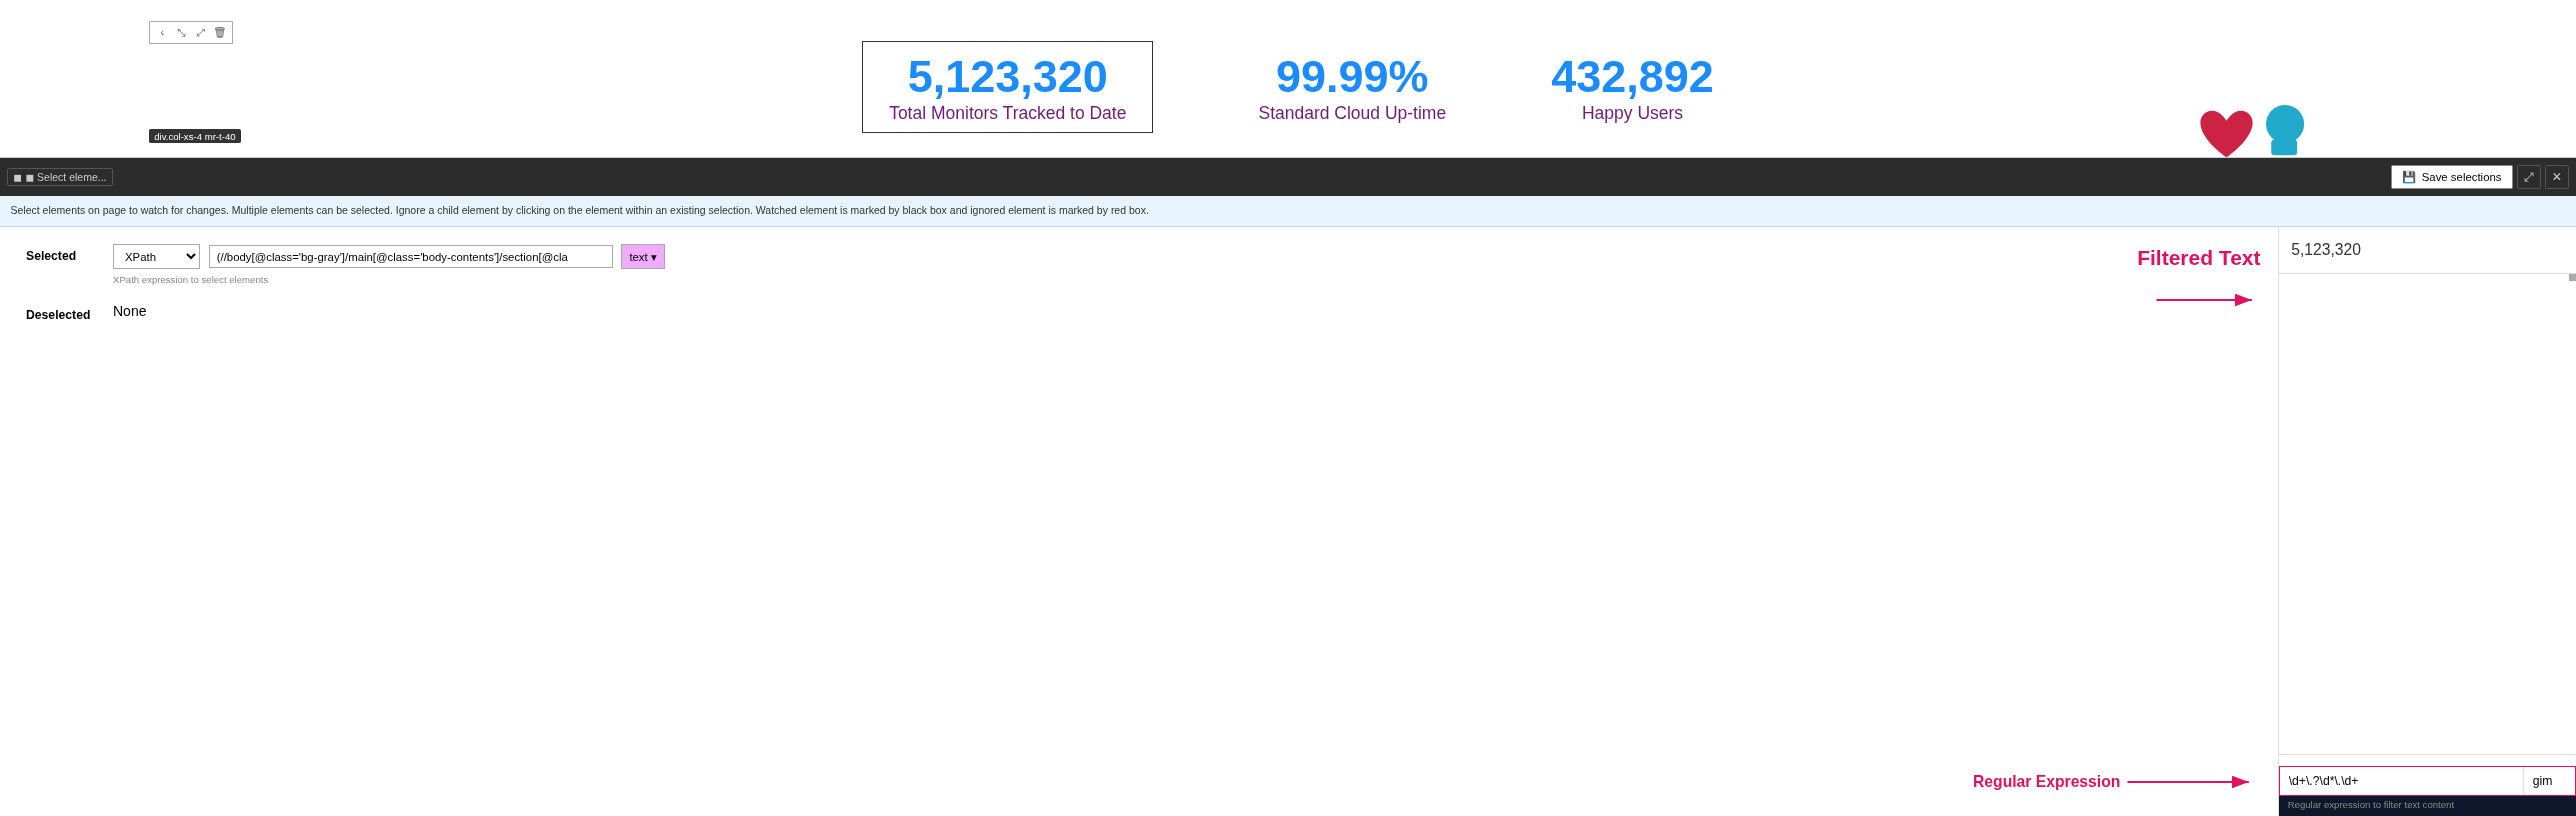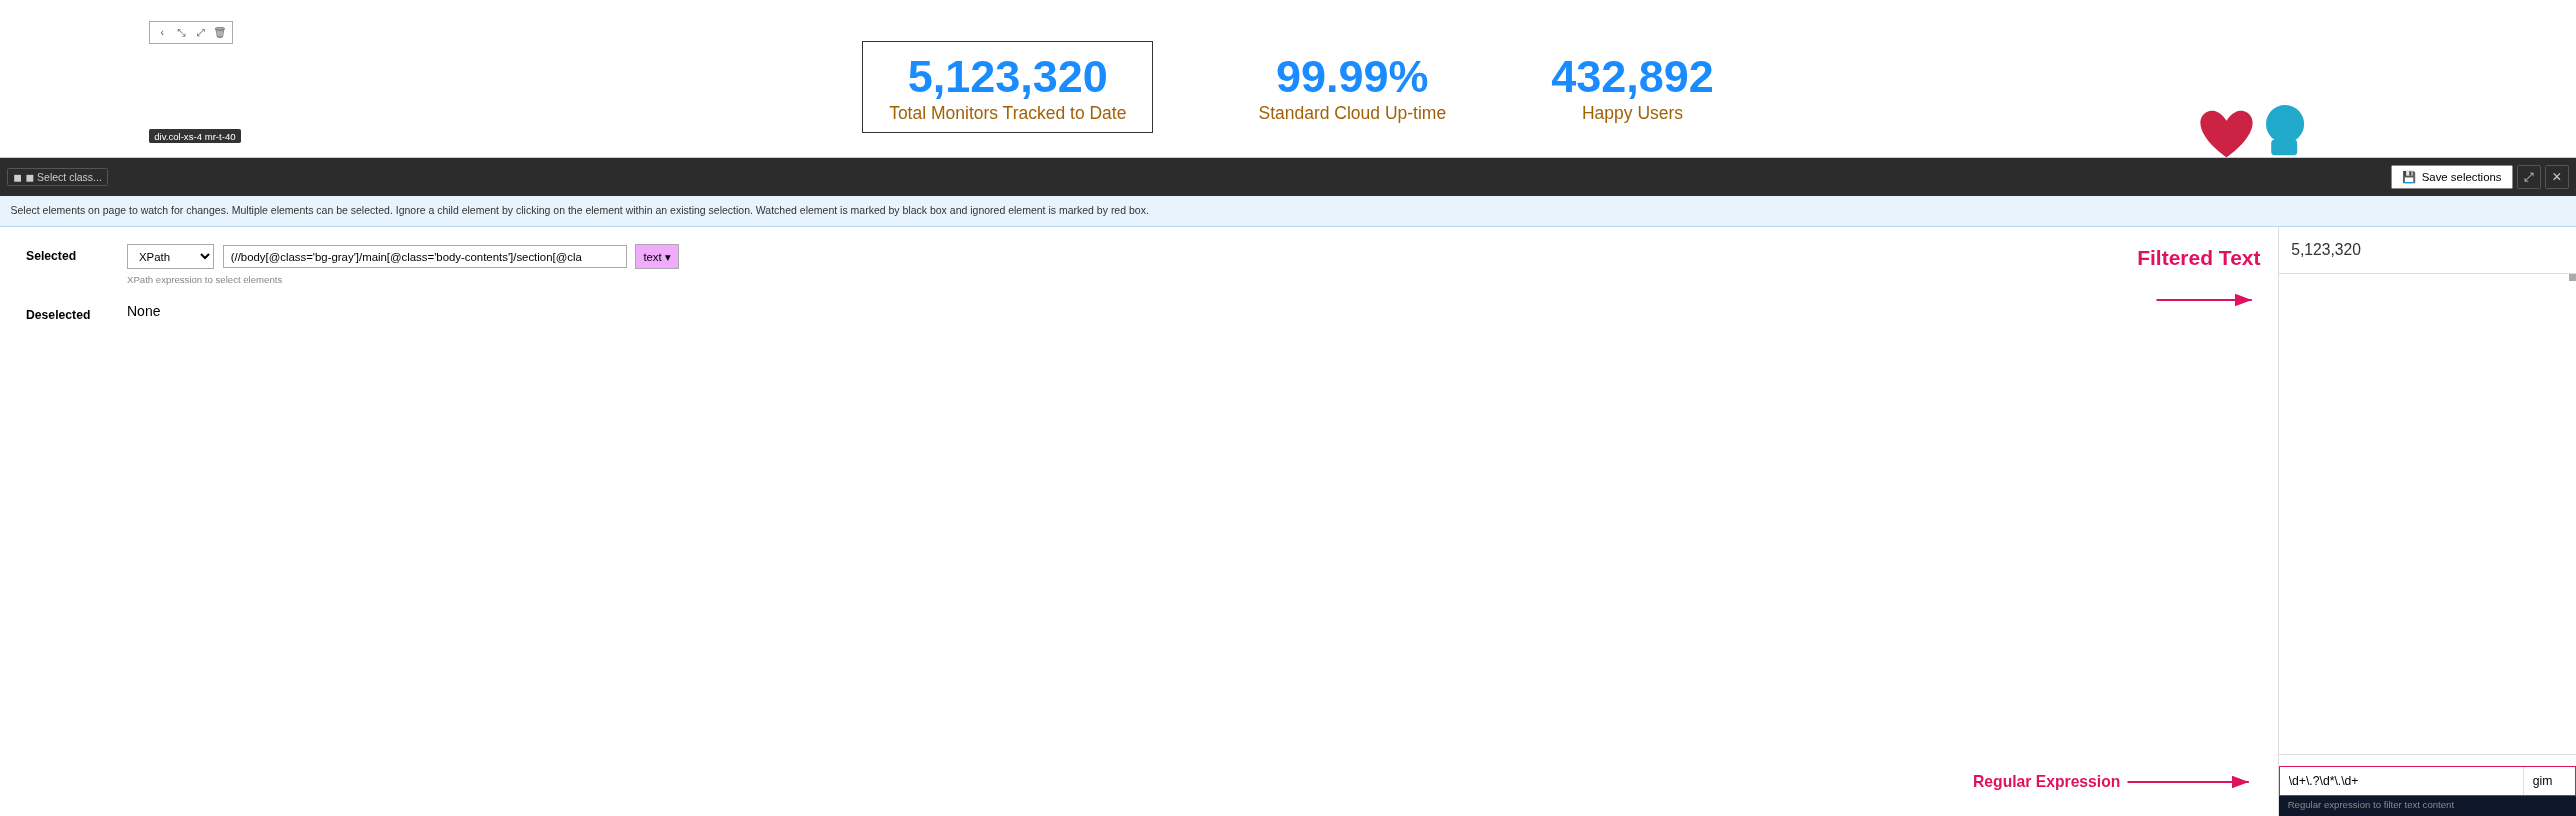--- a/index.html
+++ b/index.html
@@ -28,21 +28,21 @@
     }
 
     .stat-number {
       font-size: 45px;
       font-weight: bold;
       color: #1a8cff;
     }
 
     .stat-label {
       font-size: 17.5px;
-      color: #a16207;
+      color: #701a75;
       margin-top: 0;
     }
 
     
     .element-hint {
       position: absolute;
       top: 129px;
       left: 149px;
       background: #333;
       color: #fff;
@@ -185,21 +185,20 @@
       flex: 1;
       padding: 17.5px 26px;
       border-right: 0.9px solid #ddd;
       position: relative;
     }
 
     .form-row {
       display: flex;
       align-items: flex-start;
       margin-bottom: 17.5px;
-      gap: 14px;
     }
 
     .form-label {
       font-weight: bold;
       font-size: 12.2px;
       min-width: 87px;
       padding-top: 5.2px;
     }
 
     .form-controls {
@@ -374,21 +373,21 @@
 
   <div class="element-hint">div.col-xs-4 mr-t-40</div>
 </div>
 
 <div class="panel">
 
   <div class="panel-toolbar">
     <div class="panel-toolbar-left">
       <button class="toolbar-icon-btn">
         <span>◼</span>
-        <span>◼ Select class...</span>
+        <span>◼ Select eleme...</span>
       </button>
     </div>
     <div class="panel-toolbar-right">
       <button class="save-btn">
         <span>💾</span>
         <span>Save selections</span>
       </button>
       <button class="icon-btn-small">
         <span>⤢</span>
       </button>

